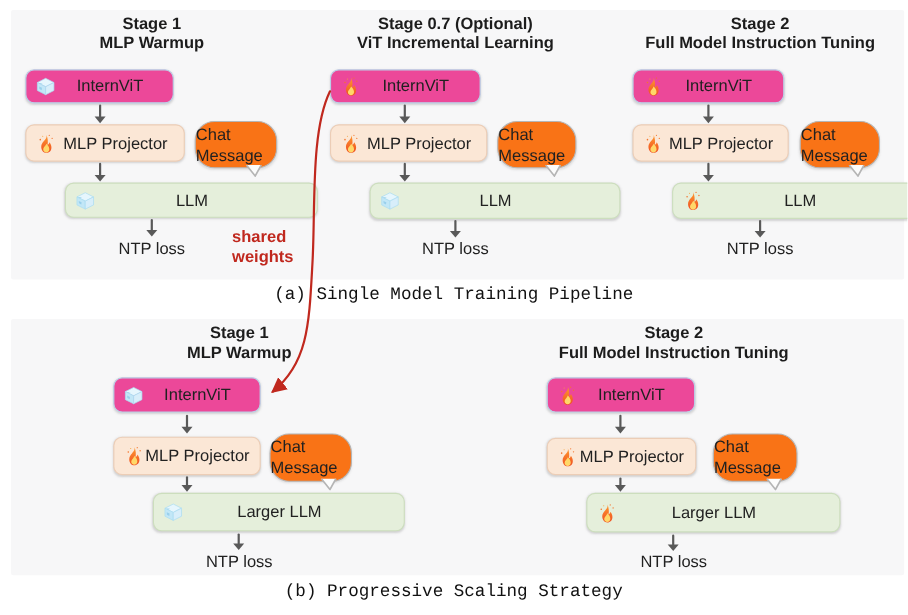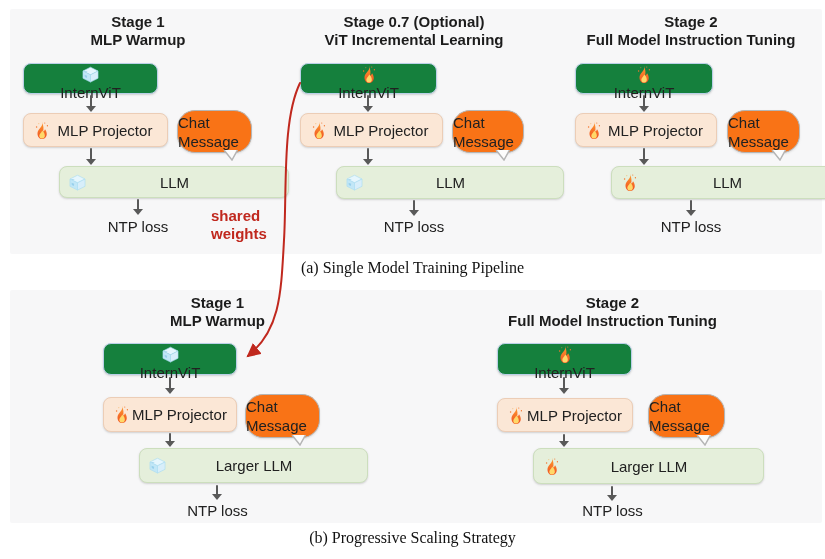--- a/index.html
+++ b/index.html
@@ -14,21 +14,21 @@
     font-weight:700; color:#1c1c1c;
   }
   .box {
     position:absolute; display:flex; align-items:center; padding:0 8px;
     border:1px solid; border-radius:8px; font-size:15px; color:#212121;
     box-shadow:0 1px 2px rgba(110,110,110,.28); box-sizing:border-box;
   }
   .box .icon { flex:0 0 auto; width:19px; height:20px; display:flex; align-items:center; justify-content:center; }
   .box .lbl { flex:1; text-align:center; white-space:nowrap; }
   .wide .lbl { padding-right:18px; }
-  .vit { background:#15803d; border-color:#bad0e8;flex-direction:column; }
+  .vit { background:#ec4899; border-color:#bad0e8; }
   .mlp { background:#fbe7d6; border-color:#eccdb6; }
   .llm { background:#e5efdb; border-color:#ccdebd;margin-left:36px; }
 
   .bubble {
     position:absolute; background:#f97316; border:1.5px solid #b5b5b5;
     border-radius:18px; display:flex; align-items:center; justify-content:center;
     text-align:left; font-size:15px; line-height:19px; color:#212121;
     box-sizing:border-box; box-shadow:0 1px 2px rgba(120,120,120,.2);
   }
   .bubble .tail { position:absolute; bottom:-9px; right:11px; }
@@ -44,21 +44,21 @@
     border-top:6px solid #595959;
   }
 
   .loss { position:absolute; text-align:center; font-size:15px; color:#212121; }
   .shared {
     position:absolute; font-size:15px; line-height:18px;
     font-weight:600; color:#c0281e;
   }
   .caption {
     position:absolute; left:0; width:825px; text-align:center;
-    font-family:Liberation Serif, serif; font-size:16px; color:#111111;
+    font-family:Liberation Mono, monospace; font-size:16px; color:#111111;
   }
   .overlay { position:absolute; left:0; top:0; pointer-events:none; }
 </style>
 </head>
 <body>
 
 <div class="page">
 
   <div class="panel" style="left:10px;top:9px;width:812px;height:245px"></div>
   <div class="panel" style="left:10px;top:290px;width:812px;height:233px"></div>

